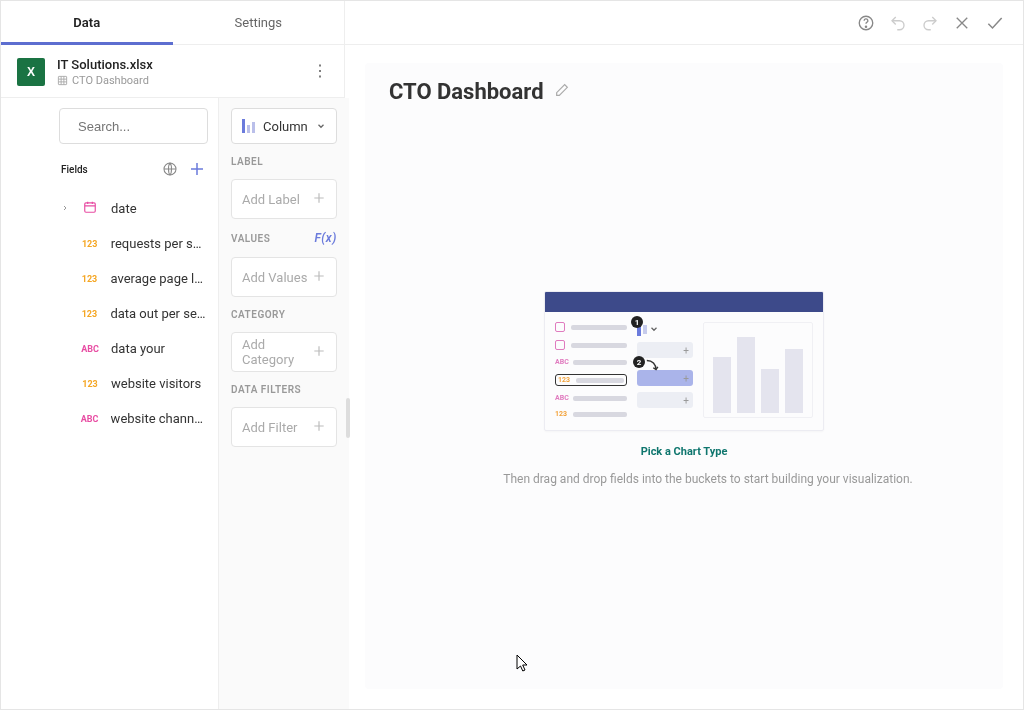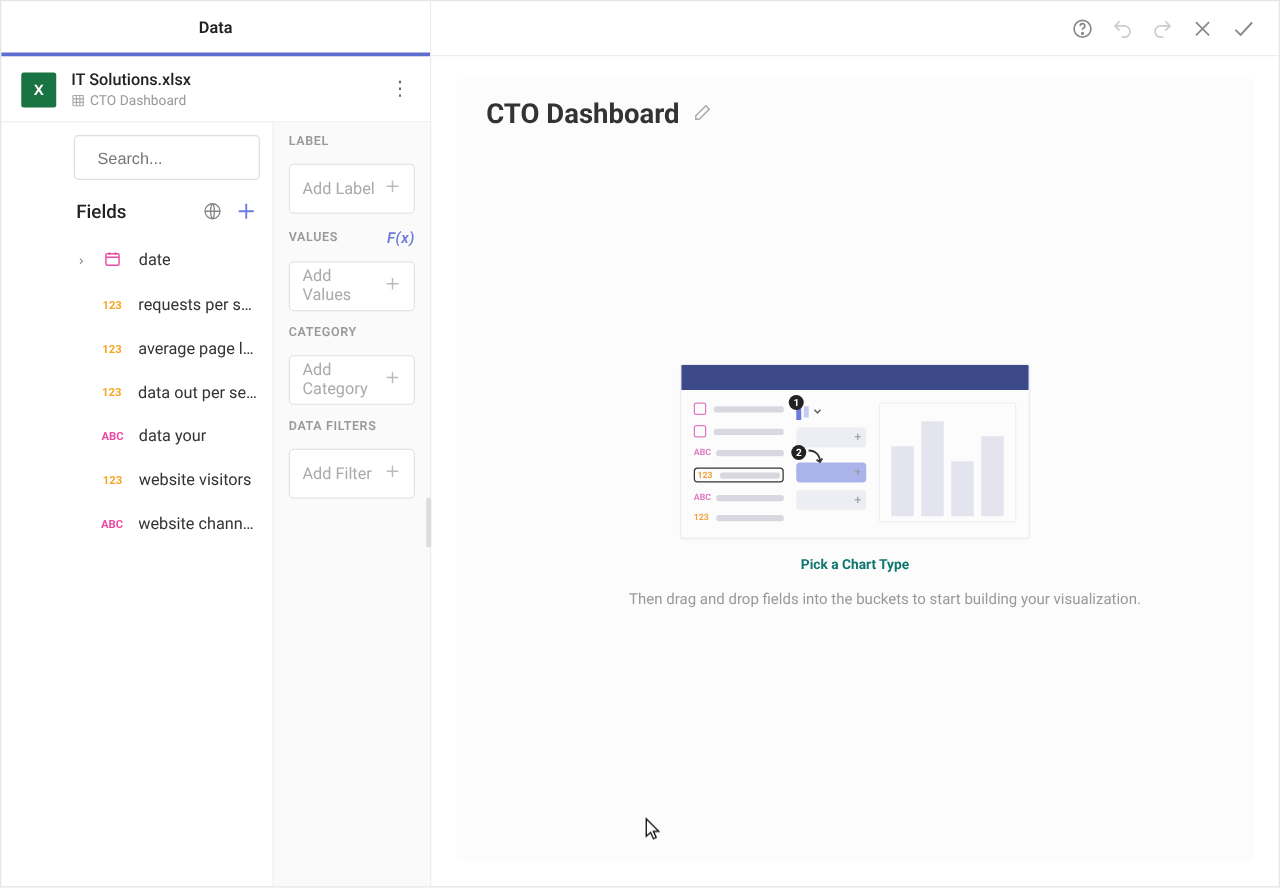--- a/index.html
+++ b/index.html
@@ -95,21 +95,21 @@
     padding: 0 10px;
     gap: 8px;
   }
   .search-box input {
     border: 0; outline: 0; font-size: 13px; color: #333; flex: 1; background: transparent;
   }
   .fields-header {
     display: flex; align-items: center; justify-content: space-between;
     padding: 6px 12px 6px 12px;
   }
-  .fields-title { font-size: 15px; color: #222; font-weight: 500; }
+  .fields-title { font-size: 10px; color: #222; font-weight: 500; }
   .fields-actions { display: flex; align-items: center; gap: 10px; }
   .icon-btn { cursor: pointer; color: #666; display:flex; align-items:center; }
   .add-field svg { stroke: #6b7bdc; }
   .field-list { display: flex; flex-direction: column; padding-top: 6px;}
   .field-item {
     display: flex; align-items: center;
     gap: 10px;
     padding: 10px 12px;
     cursor: grab;
     font-size: 13px; color: #333;
@@ -241,20 +241,21 @@
   }
 </style>
 </head>
 <body>
 
 <div class="app">
 
   <div class="left">
     <div class="tabs">
       <div class="tab active">Data</div>
+      <div class="tab">Settings</div>
     </div>
 
     <div class="file-row">
       <div class="xl-icon">X</div>
       <div class="file-meta">
         <span class="file-name">IT Solutions.xlsx</span>
         <span class="file-sub">
           <svg width="11" height="11" viewBox="0 0 24 24" fill="none" stroke="#aaa" stroke-width="2">
               <rect x="3" y="3" width="18" height="18" rx="1"></rect>
               <path d="M3 9h18M3 15h18M9 3v18M15 3v18"></path>
@@ -336,20 +337,31 @@
           </div>
           <div class="field-item">
             <span class="chev"></span>
             <span class="type-badge t-abc">ABC</span>
             <span class="field-label">website channels</span>
           </div>
         </div>
       </div>
 
       <div class="buckets-col">
+        <div class="chart-type">
+          <span class="col-bars">
+              <span></span>
+              <span></span>
+              <span></span>
+            </span>
+          <span>Column</span>
+          <svg width="10" height="10" viewBox="0 0 24 24" fill="none" stroke="#666" stroke-width="3">
+              <path d="m6 9 6 6 6-6"></path>
+            </svg>
+        </div>
 
         <div class="section-label">LABEL</div>
         <div class="bucket-box">
           <span>Add Label</span>
           <span class="bucket-plus">
             <svg width="14" height="14" viewBox="0 0 24 24" fill="none" stroke="#bbb" stroke-width="2">
                 <path d="M12 4v16M4 12h16"></path>
               </svg>
           </span>
         </div>

